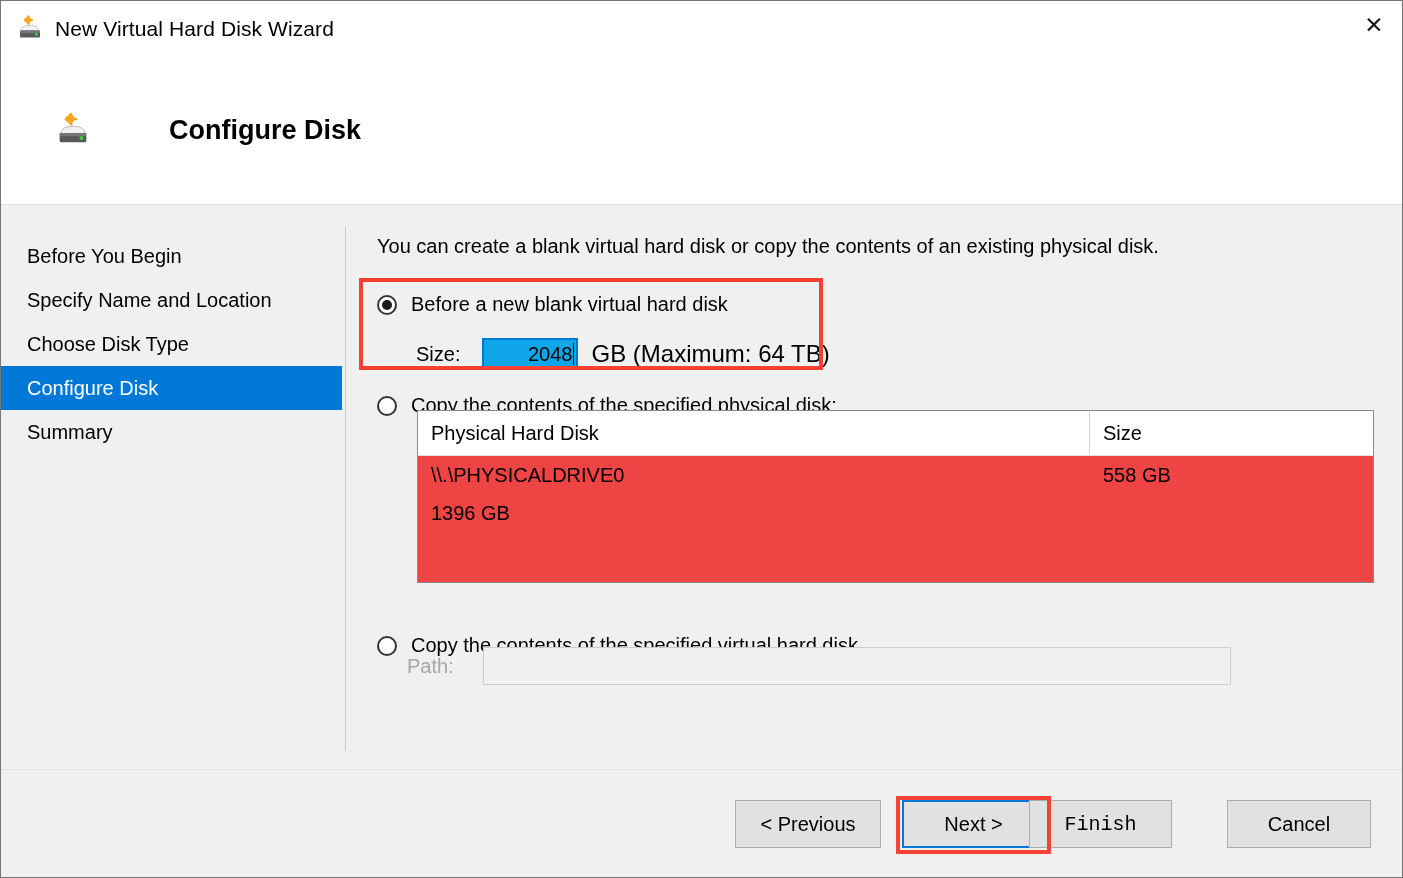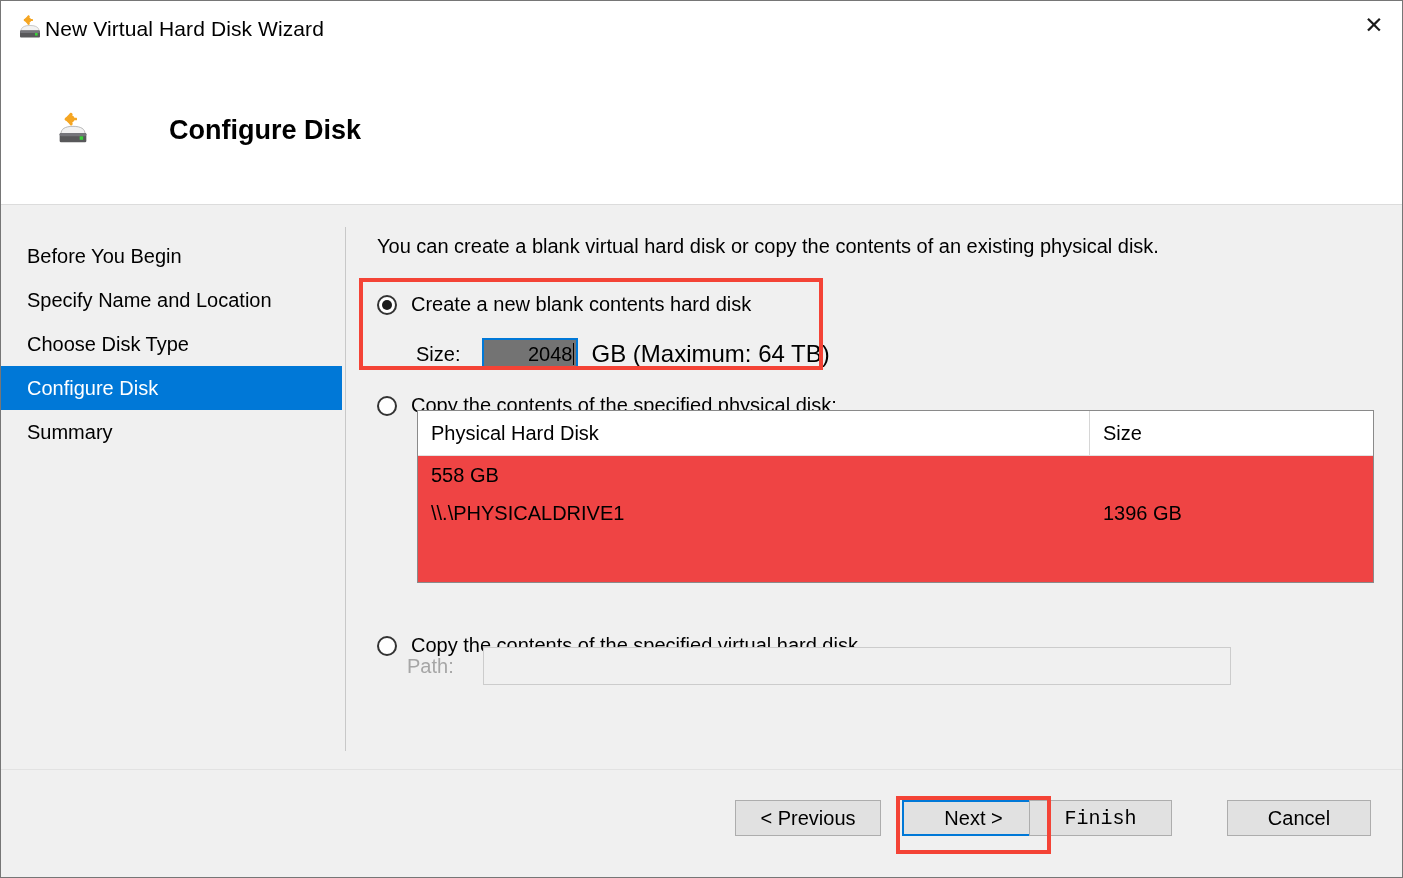--- a/index.html
+++ b/index.html
@@ -33,20 +33,21 @@
     background: #ffffff;
     display: flex;
     align-items: center;
   }
   .titlebar-icon {
     margin-left: 14px;
     width: 30px; height: 30px;
     position: relative;
   }
   .titlebar-title {
+    margin-left: 10px;
     font-size: 21px;
     color: #000;
     letter-spacing: 0.1px;
     white-space: nowrap;
   }
   .close-button {
     position: absolute;
     right: 0; top: 0;
     width: 60px; height: 48px;
     display: flex;
@@ -181,21 +182,21 @@
   }
   .size-label {
     font-size: 20px;
     color: #000;
   }
   .size-input {
     margin-left: 22px;
     width: 96px;
     height: 32px;
     border: 2px solid #0078d7;
-    background: #737373;
+    background: #0ea5e9;
     box-sizing: border-box;
     display: flex;
     align-items: center;
     justify-content: flex-end;
     padding-right: 2px;
     font-size: 20px;
     position: relative;
   }
   .caret {
     display: inline-block;
@@ -295,21 +296,21 @@
     left: 0; top: 768px;
     width: 1401px;
     height: 108px;
     background: #f0f0f0;
     border-top: 1px solid #e2e2e2;
     box-sizing: border-box;
   }
   .btn {
     position: absolute;
     top: 30px;
-    height: 36px;
+    height: 48px;
     background: #e1e1e1;
     border: 1px solid #adadad;
     box-sizing: border-box;
     display: flex;
     align-items: center;
     justify-content: center;
     font-size: 20px;
     color: #000;
     cursor: default;
   }
@@ -387,21 +388,21 @@
     </div>
 
     <div class="divider-v"></div>
 
     <div class="content">
 
       <div class="intro-text">You can create a blank virtual hard disk or copy the contents of an existing physical disk.</div>
 
       <div class="radio-row" style="top:88px;">
         <span class="radio checked"></span>
-        <span class="radio-label">Create a new blank contents hard disk</span>
+        <span class="radio-label">Before a new blank virtual hard disk</span>
       </div>
 
       <div class="size-row">
         <span class="size-label">Size:</span>
         <span class="size-input">
             <span>2048</span>
             <span class="caret"></span>
           </span>
         <span class="size-suffix">GB (Maximum: 64 TB)</span>
       </div>
@@ -410,24 +411,24 @@
         <span class="radio"></span>
         <span class="radio-label">Copy the contents of the specified physical disk:</span>
       </div>
 
       <div class="disk-table">
         <div class="table-head">
           <div class="th col-disk">Physical Hard Disk</div>
           <div class="th col-size">Size</div>
         </div>
         <div class="table-row">
+          <div class="td col-disk">\\.\PHYSICALDRIVE0</div>
           <div class="td col-size">558 GB</div>
         </div>
         <div class="table-row">
-          <div class="td col-disk">\\.\PHYSICALDRIVE1</div>
           <div class="td col-size">1396 GB</div>
         </div>
       </div>
 
       <div class="radio-row" style="top:429px;">
         <span class="radio"></span>
         <span class="radio-label">Copy the contents of the specified virtual hard disk</span>
       </div>
 
       <div class="path-row">

